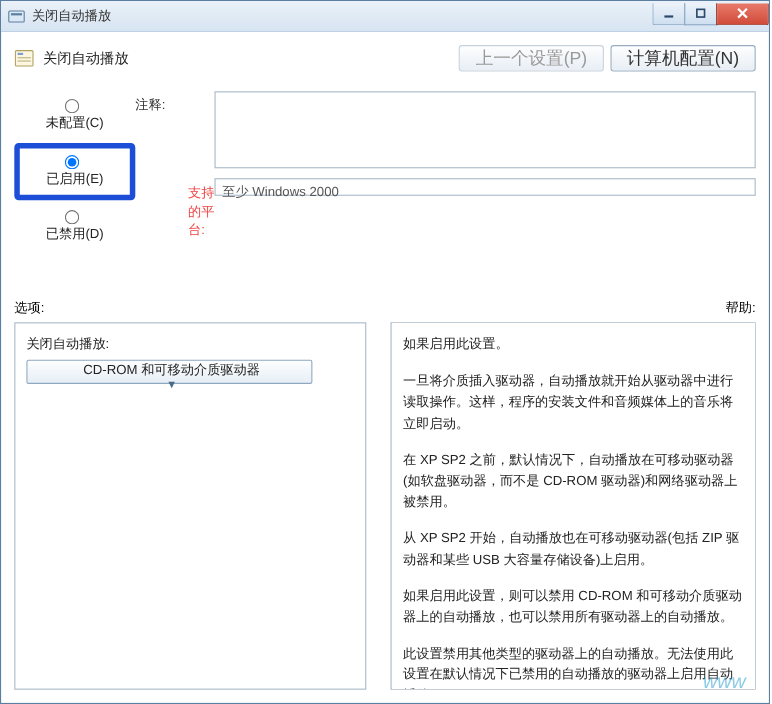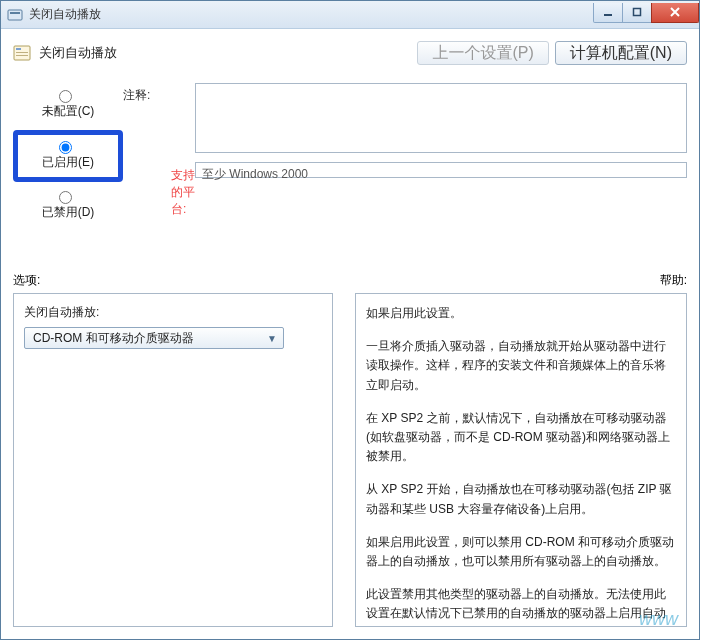--- a/index.html
+++ b/index.html
@@ -161,20 +161,21 @@
     height: 22px;
     border: 1px solid #8fa7c0;
     background: linear-gradient(#fdfefe, #e6eef6);
     border-radius: 2px;
     display: flex;
     align-items: center;
     padding: 0 4px 0 8px;
     justify-content: space-between;
     font-size: 12px;
     color: #222;
+    flex-direction: column;
   }
   .select .chev {
     width: 14px;
     text-align: center;
     color: #4a6a8a;
     font-size: 10px;
   }
   
   .wm {
     position: absolute;

